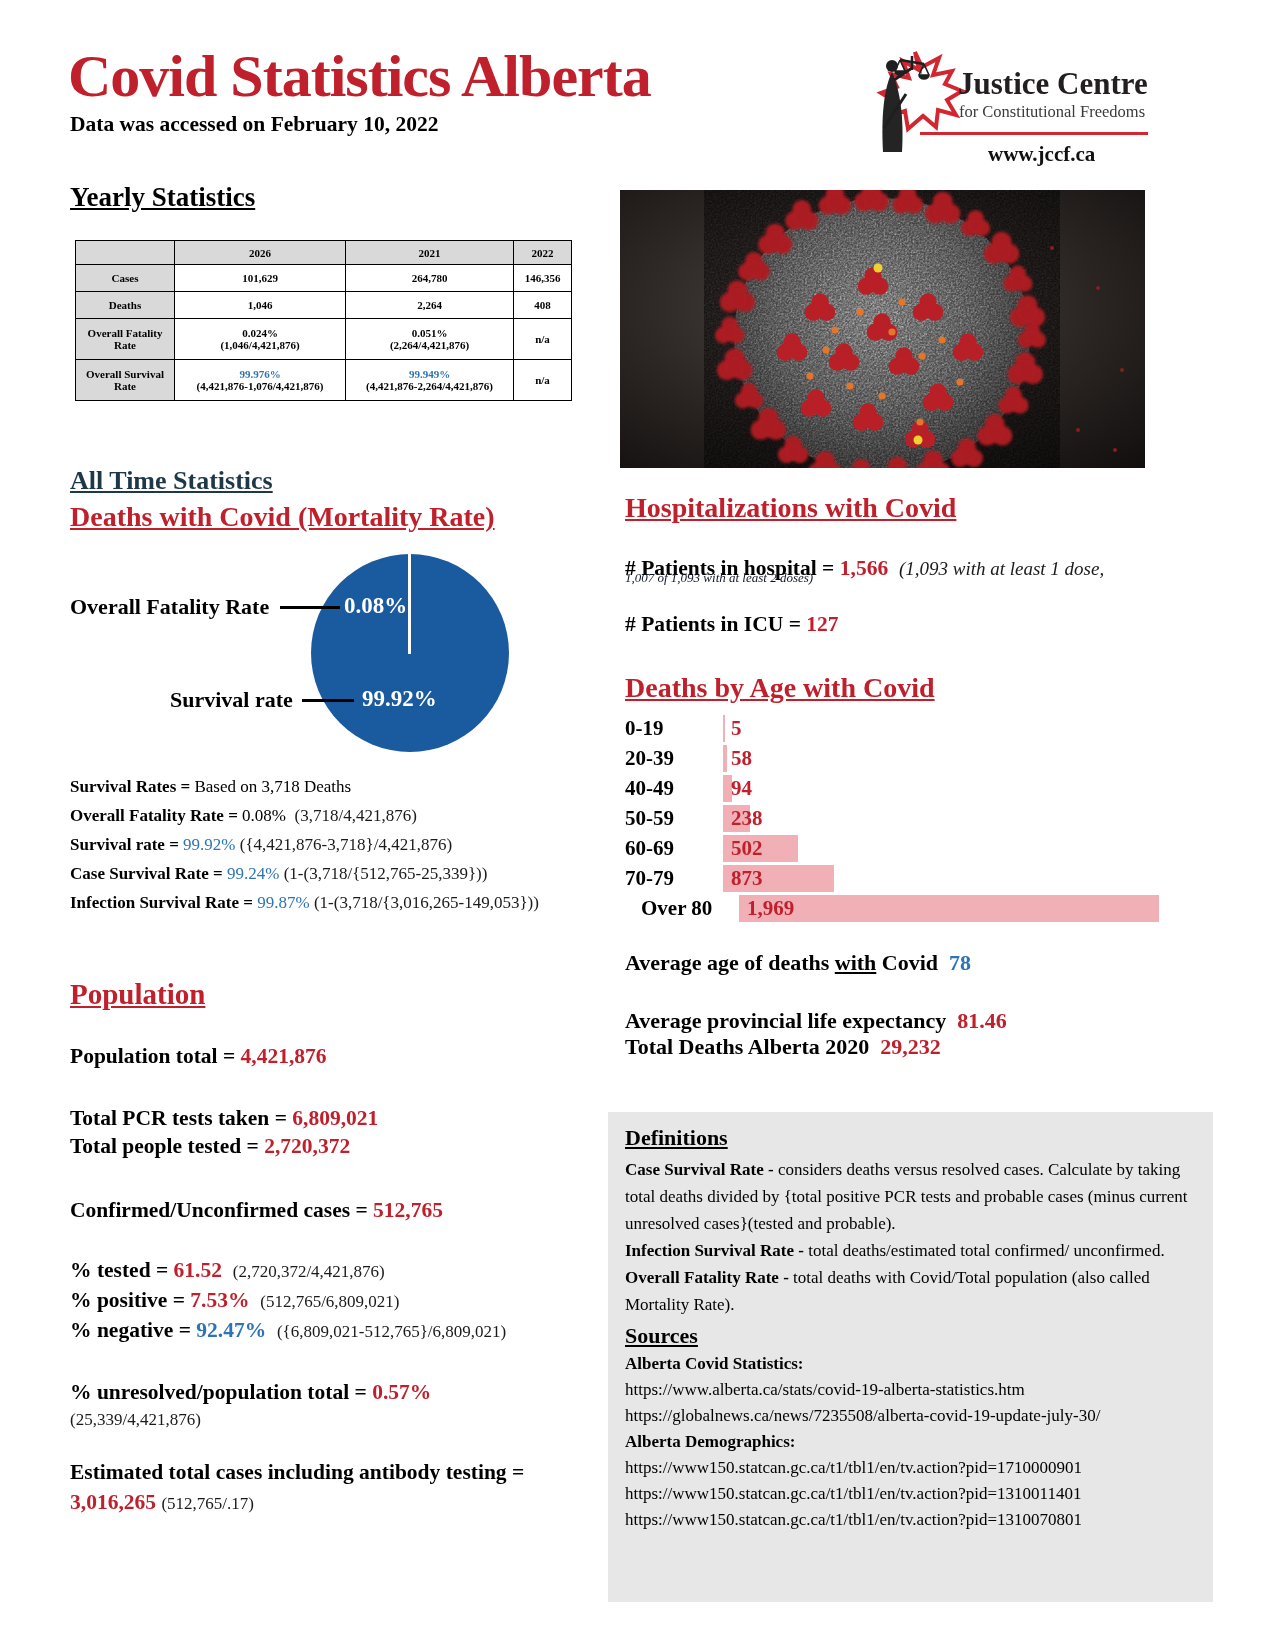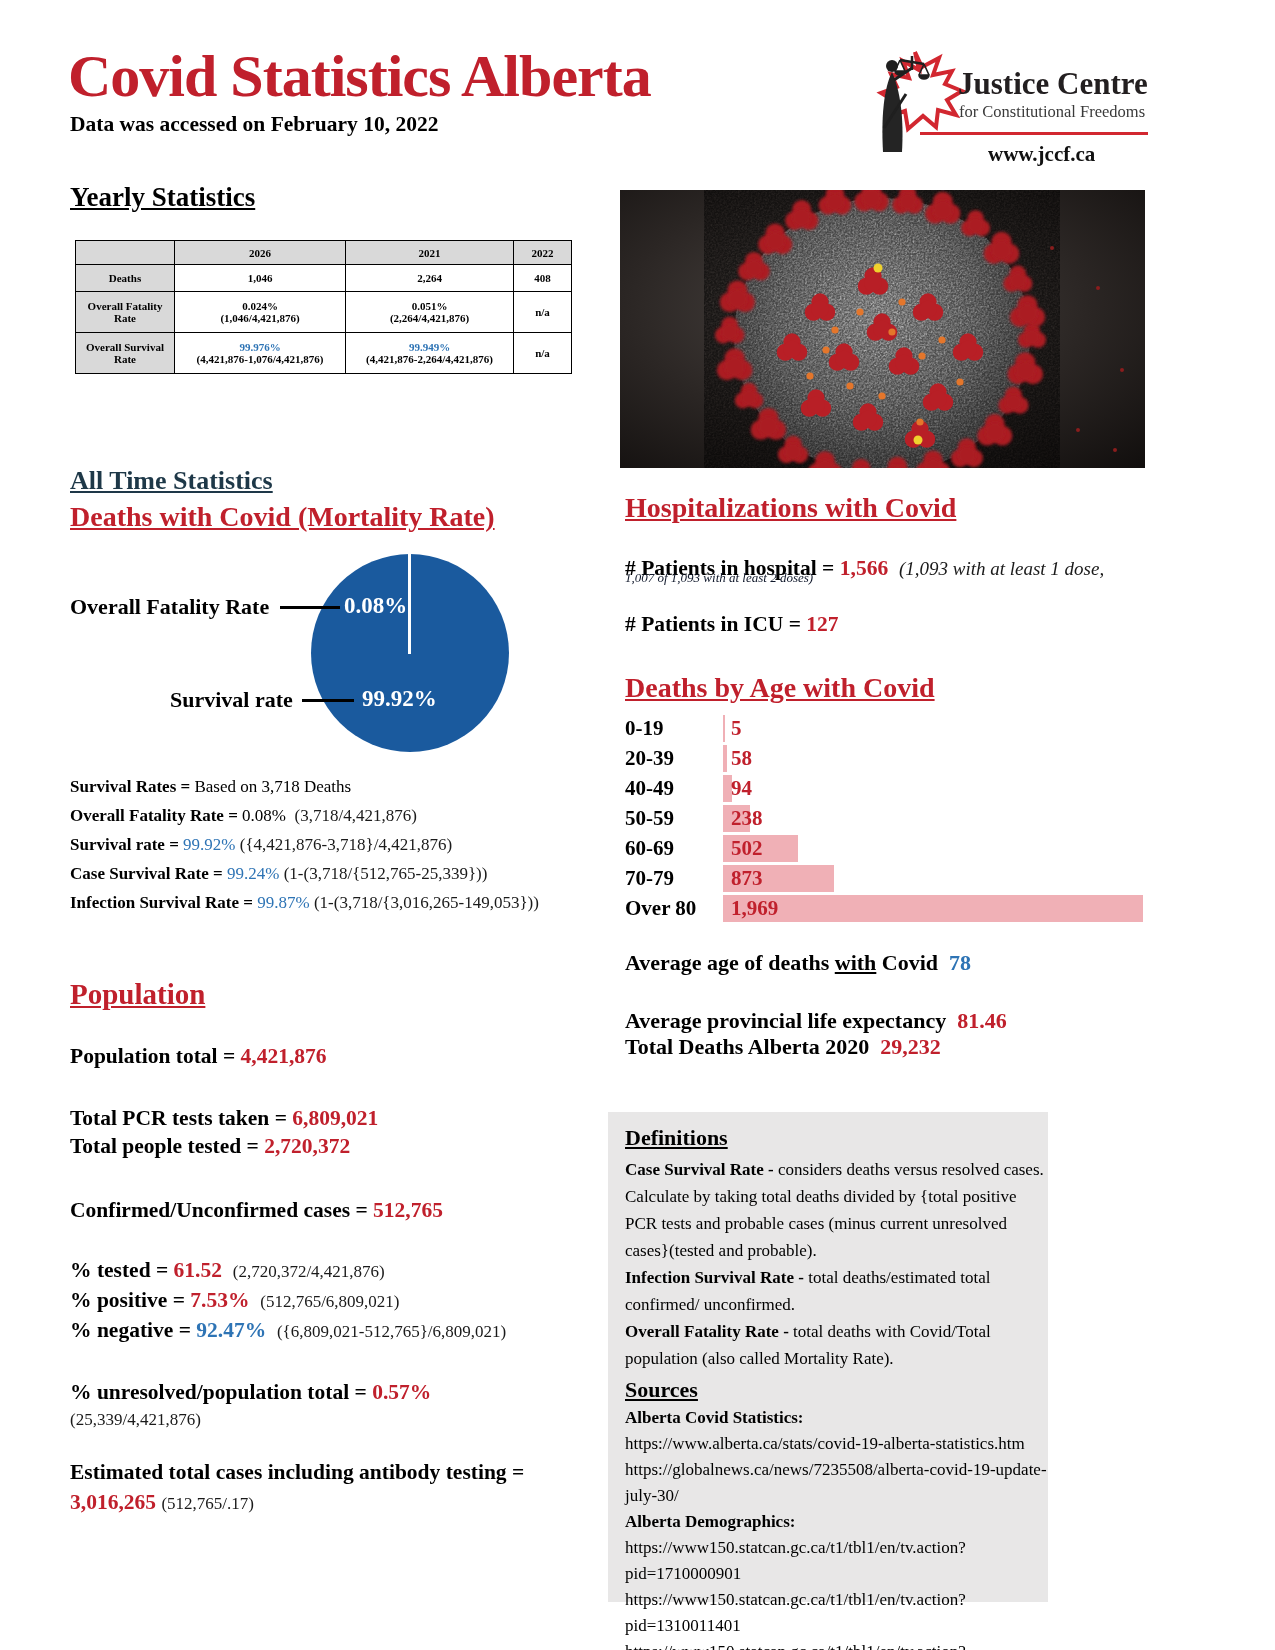--- a/index.html
+++ b/index.html
@@ -72,20 +72,26 @@
         <col style="width:171px">
         <col style="width:168px">
         <col style="width:58px">
       </colgroup>
     <tbody>
         <tr style="height:24px">
       <th class="hdr"></th>
       <th class="hdr">2026</th>
       <th class="hdr">2021</th>
       <th class="hdr">2022</th>
+    </tr>
+    <tr style="height:27px">
+      <td class="hdr">Cases</td>
+      <td>101,629</td>
+      <td>264,780</td>
+      <td>146,356</td>
     </tr>
     <tr style="height:27px">
       <td class="hdr">Deaths</td>
       <td>1,046</td>
       <td>2,264</td>
       <td>408</td>
     </tr>
     <tr style="height:41px">
       <td class="hdr">Overall Fatality Rate</td>
       <td><span>0.024%</span><br><span>(1,046/4,421,876)</span></td>
@@ -380,35 +386,35 @@
       <div class="age-row" style="top: 120px; width: 520px;">
         <div class="age-bar" style="width: 75px; background: rgb(240, 176, 182);"></div>
         <span class="age-label">60-69</span>
         <span class="age-num">502</span>
       </div>
       <div class="age-row" style="top: 150px; width: 520px;">
         <div class="age-bar" style="width: 111px; background: rgb(240, 176, 182);"></div>
         <span class="age-label">70-79</span>
         <span class="age-num">873</span>
       </div>
-      <div class="age-row" style="top: 180px; width: 520px;">
+      <div class="age-row" style="top: 180px; width: 520px; margin-left: 16px;">
         <div class="age-bar" style="width: 420px; background: rgb(240, 176, 182);"></div>
         <span class="age-label">Over 80</span>
         <span class="age-num">1,969</span>
       </div>
     </div>
 
   <div class="abs big-line" style="left:625px;top:950px;font-size:22px">
     <span>Average age of deaths</span> <span class="u">with</span> <span>Covid</span>&nbsp; <span class="c-blue">78</span></div>
   <div class="abs big-line" style="left:625px;top:1008px;font-size:22px">
     <span>Average provincial life expectancy</span>&nbsp; <span class="c-red">81.46</span></div>
   <div class="abs big-line" style="left:625px;top:1034px;font-size:22px">
     <span>Total Deaths Alberta 2020</span>&nbsp; <span class="c-red">29,232</span></div>
 
-  <div id="info-box" class="abs" style="left:608px;top:1112px;width:440px;height:490px;padding:12px 0 17px 17px;box-sizing:border-box">
+  <div id="info-box" class="abs" style="left:608px;top:1112px;width:605px;height:490px;padding:12px 0 17px 17px;box-sizing:border-box">
     <div class="hd" style="font-size:22px;margin-bottom:5px">Definitions</div>
     <p><span class="b">Case Survival Rate -</span> <span>considers deaths versus resolved cases. Calculate by taking total deaths divided by {total positive PCR tests and probable cases (minus current unresolved cases}(tested and probable).</span></p>
     <p><span class="b">Infection Survival Rate -</span> <span>total deaths/estimated total confirmed/ unconfirmed.</span></p>
     <p><span class="b">Overall Fatality Rate -</span> <span>total deaths with Covid/Total population (also called Mortality Rate).</span></p>
     <div class="hd" style="font-size:22px;margin:4px 0 2px">Sources</div>
     <p class="b" style="line-height:26px">Alberta Covid Statistics:</p>
     <p style="line-height:26px">https://www.alberta.ca/stats/covid-19-alberta-statistics.htm</p>
     <p style="line-height:26px">https://globalnews.ca/news/7235508/alberta-covid-19-update-july-30/</p>
     <p class="b" style="line-height:26px">Alberta Demographics:</p>
     <p style="line-height:26px">https://www150.statcan.gc.ca/t1/tbl1/en/tv.action?pid=1710000901</p>

